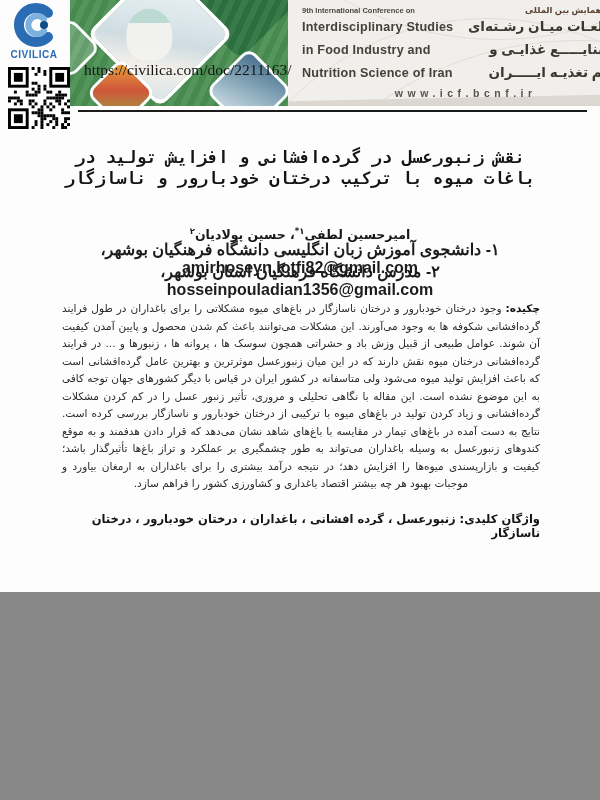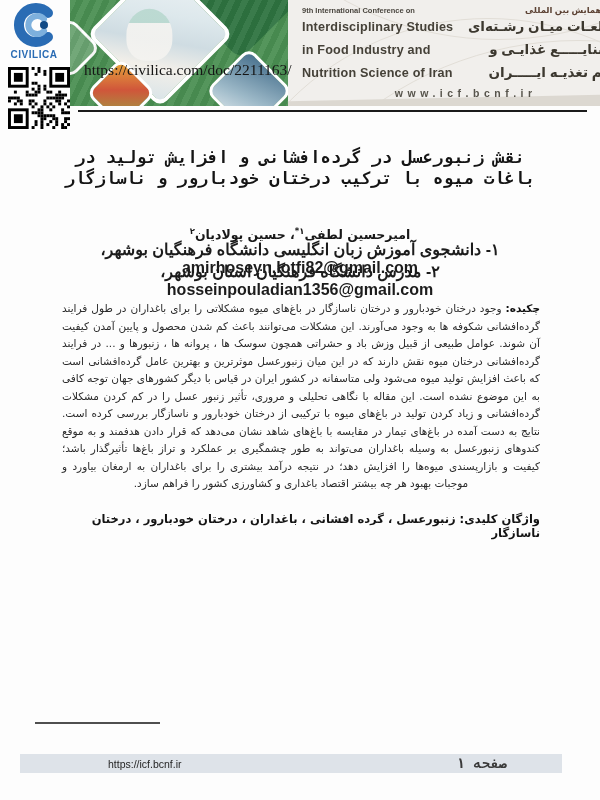--- a/index.html
+++ b/index.html
@@ -1,17 +1,17 @@
 <!DOCTYPE html>
 <html><head>
 <meta charset="utf-8">
 <style>
   * { margin:0; padding:0; box-sizing:border-box; }
   body { background:#888; font-family:"Liberation Sans","DejaVu Sans",sans-serif; }
-  .page { position:relative; width:600px; height:800px; background:#fdfdfd; margin:0 auto; overflow:hidden;padding-left:36px; }
+  .page { position:relative; width:600px; height:592px; background:#fdfdfd; margin:0 auto; overflow:hidden;padding-left:36px; }
 
   
   .banner { position:absolute; left:70px; top:0; width:530px; height:106px; display:flex; overflow:hidden; }
   .banner-green { position:relative; flex:0 0 218px; background:#4a8f52; overflow:hidden; }
   .banner-green::after { content:""; position:absolute; inset:0;
     background:repeating-linear-gradient(115deg, rgba(255,255,255,0.06) 0 6px, rgba(0,0,0,0.04) 6px 12px); }
   .diamond { position:absolute; transform:rotate(45deg); border-radius:10px; }
   .d-darkgreen { left:128px; top:-42px; width:84px; height:84px; background:#2e7340; }
   .d-photo { left:38px; top:-18px; width:104px; height:104px; border:4px solid #fff;
     background:linear-gradient(145deg,#eef3f5 0%,#dde8ec 35%,#cfdce2 55%,#f2efe9 75%,#d9e4e8 100%); z-index:2; }

